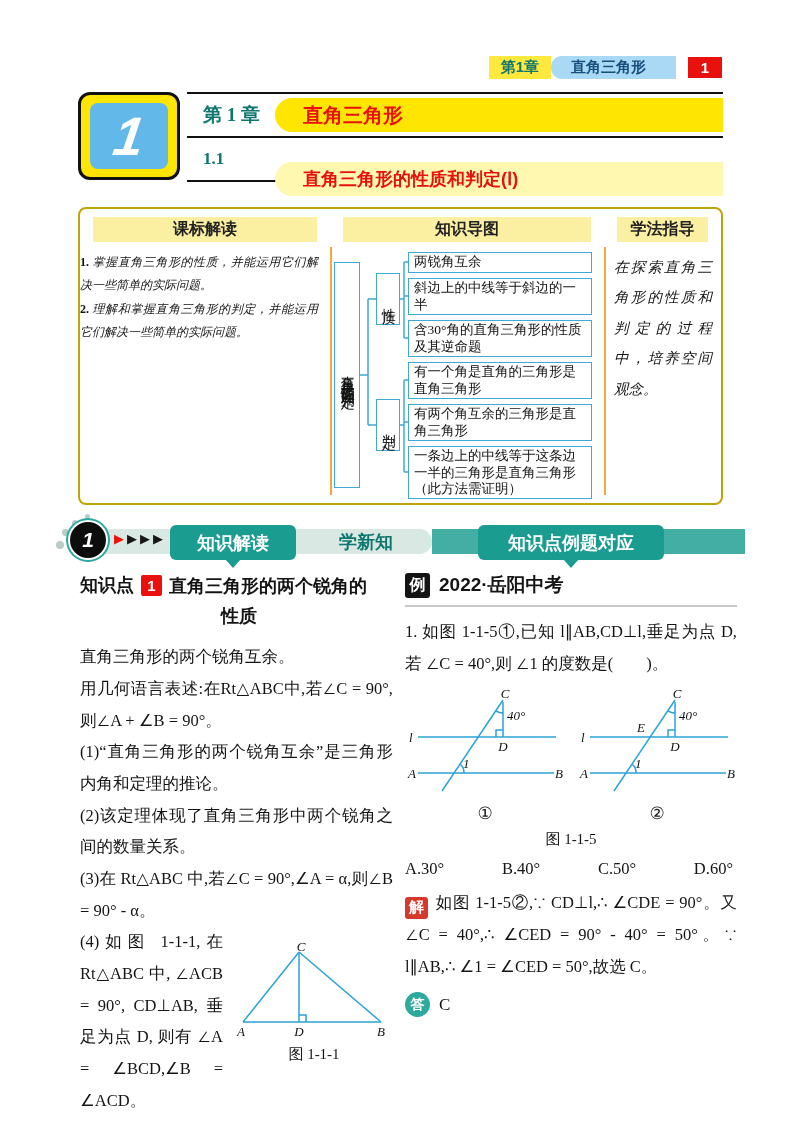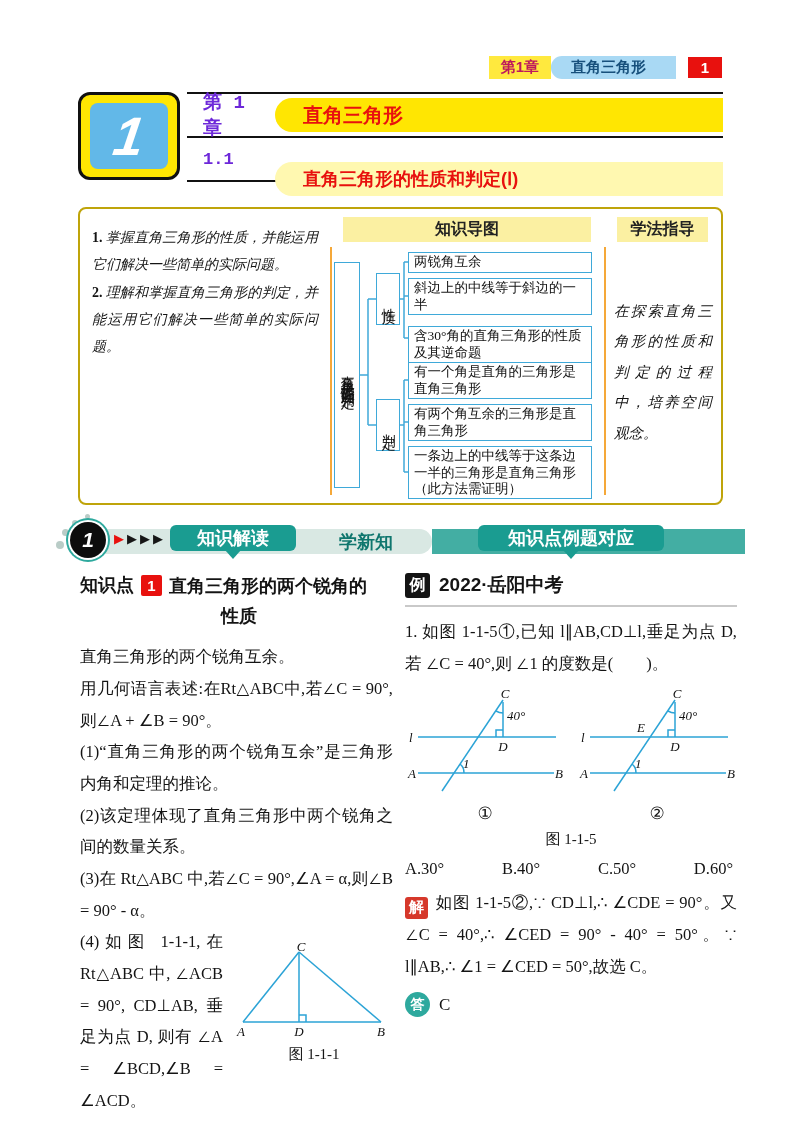--- a/index.html
+++ b/index.html
@@ -3,93 +3,93 @@
 <meta charset="utf-8">
 <style>
   * { margin:0; padding:0; box-sizing:border-box; }
   body { background:#fff; }
   .page { position:relative; width:800px; height:1125px; background:#ffffff;
           font-family:"Liberation Serif", serif; color:#141414; overflow:hidden; }
 
   
   .runhead { position:absolute; top:56px; right:78px; display:flex; align-items:center;
              font-family:"Liberation Sans", sans-serif; font-weight:bold; font-size:15px; }
-  .rh-yellow { background:#FFE93E; color:#be185d; padding:2px 12px;text-align:center; }
+  .rh-yellow { background:#FFE93E; color:#0f766e; padding:2px 12px;text-align:center; }
   .rh-blue { background:#A9D9F4; color:#17507c; padding:2px 30px 2px 20px; border-radius:11px 0 0 11px; }
   .rh-red { background:#E8110E; color:#fff; width:34px; text-align:center; padding:2px 0; margin-left:12px; }
 
   
   .chapter { position:absolute; top:92px; left:78px; width:645px; display:flex; gap:7px; }
   .badge { width:102px; height:88px; background:#FFE602; border:3px solid #111; border-radius:12px;
            display:flex; align-items:center; justify-content:center; flex:none; }
   .badge-inner { width:78px; height:66px; background:#62B8E8; border-radius:8px;
                  display:flex; align-items:center; justify-content:center; }
   .badge-inner span { font-family:"Liberation Sans", sans-serif; font-style:italic; font-weight:bold;
                       font-size:54px; color:#fff; transform:skewX(-8deg); line-height:1; }
   .ch-rows { flex:1; display:flex; flex-direction:column; border-top:2px solid #111; }
   .ch-row { display:flex; align-items:center; border-bottom:2px solid #111; padding:4px 0; height:44px; }
-  .ch-row-label { padding-left:16px; width:88px; font-family:Liberation Mono, monospace;
-                  font-weight:bold; font-size:19px; color:#6d28d9; flex:none; }
+  .ch-row-label { padding-left:16px; width:88px; font-family:Liberation Serif, serif;
+                  font-weight:bold; font-size:19px; color:#0f766e; flex:none; }
   .ch-row-label.small { font-weight:600; font-size:17px; }
   .ch-bar { flex:1; height:34px; display:flex; align-items:center; padding-left:28px;
             border-radius:17px 0 0 17px; font-family:"Liberation Sans", sans-serif;
             font-weight:bold; color:#E8110E; }
   .ch-bar.b1 { background:#FFE602; font-size:20px; }
   .ch-bar.b2 { background:#FFF8B0; font-size:18px;margin-top:40px; }
 
   
   .overview { position:absolute; top:207px; left:78px; width:645px; height:298px;
               border:2px solid #BFA40A; border-radius:8px; display:flex; background:#fff; }
   .ov-col { position:relative; padding-top:6px; }
   .ov-col1 { width:250px; }
   .ov-col2 { width:274px; }
   .ov-col3 { flex:1; }
   .ov-col2::before, .ov-col3::before { content:""; position:absolute; left:0; top:38px; bottom:8px;
               width:2px; background:#F5A839; }
   .ov-head { margin:2px auto 0; width:calc(100% - 26px); height:25px; background:#FBF0A2;
              display:flex; align-items:center; justify-content:center;
              font-family:"Liberation Sans", sans-serif; font-weight:bold; font-size:16px; color:#222; }
-  .ov1-body { padding:9px 12px 0 12px; font-style:italic; font-size:14px; line-height:1.95; text-align:justify; }
+  .ov1-body { padding:9px 12px 0 0; font-style:italic; font-size:12px; line-height:1.95; text-align:justify; }
   .ov1-item b { font-style:normal; margin-right:3px; }
-  .ov3-body { padding:10px 9px 0 10px; font-style:italic; font-size:14.5px; line-height:2.1; text-align:justify;margin-top:44px; }
+  .ov3-body { padding:10px 9px 0 10px; font-style:italic; font-size:14.5px; line-height:2.1; text-align:justify; }
 
   
   .map { position:relative; height:252px; margin-top:8px; font-size:13.5px; }
   .map .nbox { position:absolute; border:1.5px solid #3FA9D9; background:#fff; color:#111;
                line-height:16.5px; padding:1px 5px; }
   .map .vbox { writing-mode:vertical-rl; text-orientation:upright; display:flex; align-items:center;
                justify-content:center; padding:2px 1px; font-size:14px; letter-spacing:2px; }
   .map .root { left:4px; top:12px; width:26px; height:226px; }
   .map .br1 { left:46px; top:23px; width:24px; height:52px; }
   .map .br2 { left:46px; top:149px; width:24px; height:52px; }
   .map .leaf { left:78px; width:184px; }
   .map .lf1 { top:2px;  height:21px; }
   .map .lf2 { top:28px; height:37px; }
-  .map .lf3 { top:76px; height:37px; }
+  .map .lf3 { top:70px; height:37px; }
   .map .lf4 { top:112px; height:37px; }
   .map .lf5 { top:154px; height:37px; }
   .map .lf6 { top:196px; height:53px; }
   .map svg { position:absolute; left:0; top:0; }
   .map svg line { stroke:#3FA9D9; stroke-width:1.5; }
 
   
   .banner { position:absolute; top:512px; left:0; width:800px; height:56px; }
   .dot { position:absolute; border-radius:50%; background:#B9CCC7; }
   .b-circle { position:absolute; left:70px; top:10px; width:36px; height:36px; border-radius:50%;
               background:#0d0d0d; color:#fff; display:flex; align-items:center; justify-content:center;
               font-family:"Liberation Sans", sans-serif; font-style:italic; font-weight:bold; font-size:21px;
               box-shadow:0 0 0 2px #ffffff, 0 0 0 4px #2EA99E; z-index:3; }
   .b-lightbar { position:absolute; left:104px; top:17px; width:328px; height:25px;
                 background:#D9E8E3; border-radius:0 14px 14px 0; z-index:1; }
   .b-arrows { position:absolute; left:114px; top:20px; z-index:2; display:flex; gap:3px;
               font-size:13px; line-height:1; }
   .b-arrows span { color:#161616; }
   .b-arrows span:first-child { color:#E8110E; }
   .b-mainbar { position:absolute; left:432px; top:17px; width:313px; height:25px; background:#43AEA3; z-index:1; }
-  .b-tab { position:absolute; top:13px; height:26px; background:#1A9C91; border-radius:6px; z-index:2;
+  .b-tab { position:absolute; top:13px; height:35px; background:#1A9C91; border-radius:6px; z-index:2;
            color:#fff; font-family:"Liberation Sans", sans-serif; font-weight:bold; font-size:18px;
            display:flex; align-items:center; justify-content:center; }
   .b-tab::after { content:""; position:absolute; left:50%; bottom:-8px; transform:translateX(-50%);
                   border:8px solid transparent; border-top:9px solid #1A9C91; border-bottom:0; }
   .b-tab1 { left:170px; width:126px; }
   .b-tab3 { left:478px; width:186px; }
   .b-tab2 { position:absolute; left:302px; top:18px; width:128px; text-align:center; z-index:2;
             font-family:"Liberation Sans", sans-serif; font-weight:bold; font-size:18px; color:#0f766e; }
 
   
@@ -166,20 +166,21 @@
         <span class="ch-row-label small">1.1</span>
         <div class="ch-bar b2">
           <span>直角三角形的性质和判定(Ⅰ)</span>
         </div>
       </div>
     </div>
   </div>
 
   <div class="overview">
     <div class="ov-col ov-col1">
+      <div class="ov-head">课标解读</div>
       <div class="ov1-body">
         <div class="ov1-item"><b>1.</b><span>掌握直角三角形的性质，并能运用它们解决一些简单的实际问题。</span></div>
         <div class="ov1-item"><b>2.</b><span>理解和掌握直角三角形的判定，并能运用它们解决一些简单的实际问题。</span></div>
       </div>
     </div>
     <div class="ov-col ov-col2">
       <div class="ov-head">知识导图</div>
       <div class="map">
         <svg width="274" height="252" viewBox="0 0 274 252">
           <line x1="30" y1="125" x2="38" y2="125"></line>

